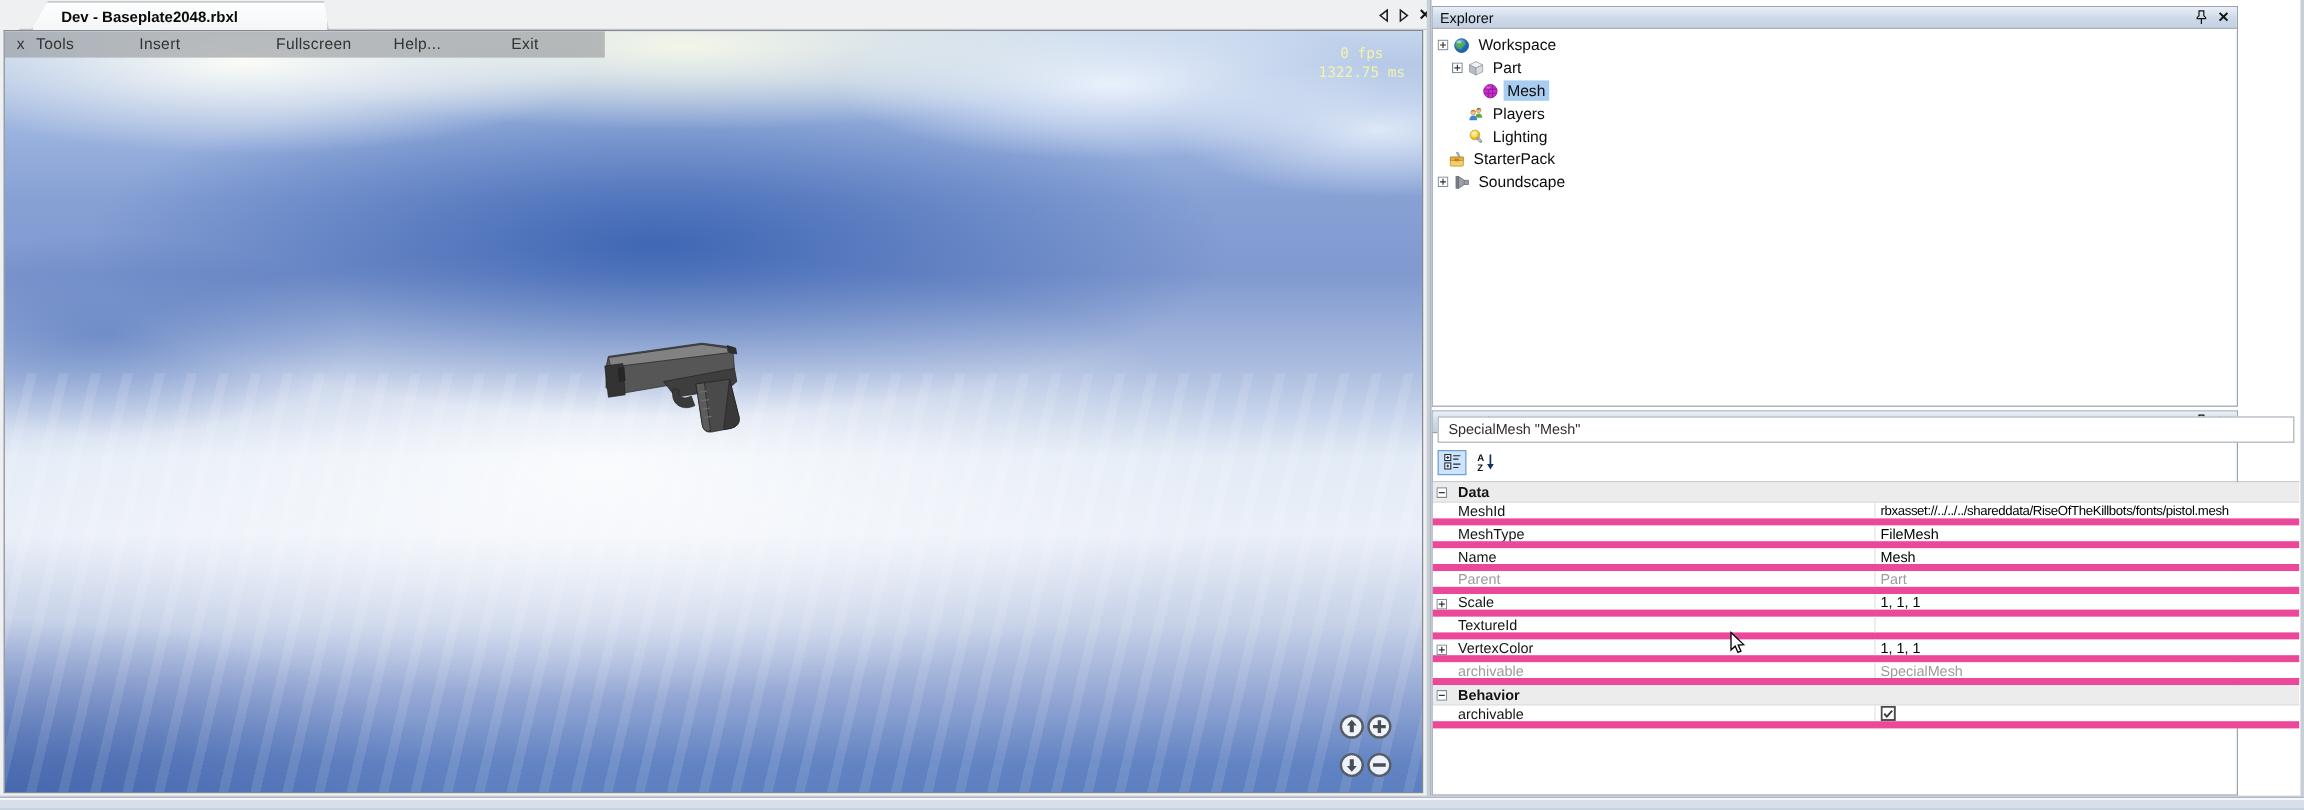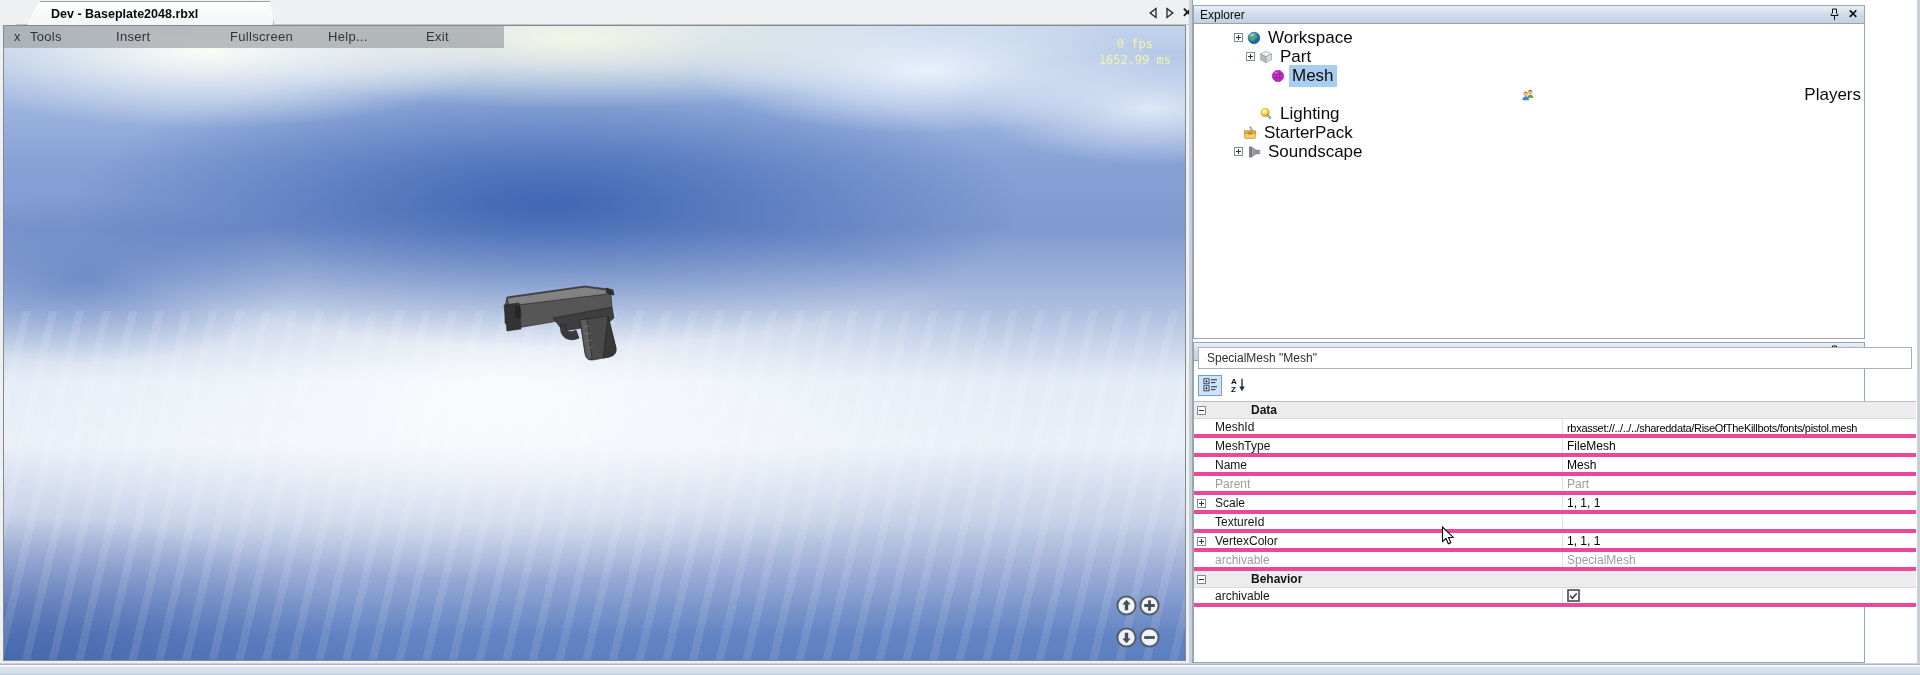--- a/index.html
+++ b/index.html
@@ -58,41 +58,41 @@
   .explorer-panel { top:5px; height:334px; }
   .properties-panel { top:342px; height:321px; }
   .panel-titlebar { position:relative; height:18px; background:linear-gradient(180deg,#e9eff7 0%,#cdd9e8 55%,#c3d1e2 100%);
                     border-bottom:1px solid #93a1b2; display:flex; align-items:center; padding:0 6px;
                     font-size:12px; color:#0d0d0d; }
   .titlebar-icons { position:absolute; right:6px; top:2px; display:flex; gap:9px; align-items:center; }
   .titlebar-close { font-size:12px; font-weight:bold; color:#111; line-height:13px; }
 
   
   .tree { position:relative; padding-top:4px; }
-  .tree-row { position:relative; height:19px; display:flex; align-items:center; font-size:17px; color:#0c0c0c;margin-left:36px; }
+  .tree-row { position:relative; height:19px; display:flex; align-items:center; font-size:13px; color:#0c0c0c; }
   .twisty { display:inline-flex; width:9px; height:9px; margin-right:4px; flex:none; }
   .twisty.empty { visibility:hidden; }
   .tree-icon { display:inline-flex; width:14px; height:14px; margin-right:4px; flex:none; }
   .tree-label { padding:1px 3px; white-space:nowrap; }
   .tree-label.selected { background:#a9cdf1; }
 
   
   .object-header { position:absolute; left:4px; top:4px; width:714px; height:22px; background:#fff;
                    border:1px solid #a8b2bc; font-size:12px; color:#2e2e2e;
                    display:flex; align-items:center; padding-left:8px; }
   .prop-toolbar { position:absolute; left:4px; top:30px; height:24px; display:flex; gap:4px; align-items:center; }
   .tool-btn { width:24px; height:21px; display:flex; align-items:center; justify-content:center; border:1px solid transparent; }
   .tool-btn.active { background:#cfe4f8; border-color:#6d9fd4; }
   .prop-grid { position:absolute; left:0; top:58px; width:722px; border-top:1px solid #b8bec6; }
-  .grid-row { position:relative; height:19px; border-bottom:4px solid #ec4899; display:flex; font-size:12px; background:#fff; }
+  .grid-row { position:relative; height:19px; border-bottom:6px solid #ec4899; display:flex; font-size:12px; background:#fff; }
   .grid-row.section { height:17px; background:#ececec; border-bottom:1px solid #d9d9d9; font-weight:bold; color:#1c1c1c; }
   .grid-row .twisty { position:absolute; left:3px; top:4px; }
   .cell-name { width:369px; padding-left:21px; display:flex; align-items:center; color:#141414;
                border-right:1px solid #e2e2e2; overflow:hidden; white-space:nowrap; }
-  .section .cell-name { border-right:none;margin-left:36px; }
+  .section .cell-name { border-right:none; }
   .cell-value { flex:1; padding-left:4px; display:flex; align-items:center; color:#000;
                 overflow:hidden; white-space:nowrap; }
   .grid-row.readonly .cell-name, .grid-row.readonly .cell-value { color:#9c9c9c; }
   .cell-value.long { font-size:11px; letter-spacing:-0.3px;align-items:flex-end; }
 
   
   .dock-strip { position:absolute; left:0; top:664px; width:1920px; height:11px;
                 background:linear-gradient(180deg,#f4f6f9 0 2px,#d6dfea 2px 8px,#c6d2e0 8px 11px);
                 border-top:1px solid #aeb8c6; }
 
@@ -148,21 +148,21 @@
         <span class="menu-x">x</span>
         <span class="menu-i0">Tools</span>
         <span class="menu-i1">Insert</span>
         <span class="menu-i2">Fullscreen</span>
         <span class="menu-i3">Help...</span>
         <span class="menu-i4">Exit</span>
       </div>
 
       <div class="fps-overlay">
         <div>0 fps</div>
-        <div>1652.99 ms</div>
+        <div>1322.75 ms</div>
       </div>
 
       <div class="nav-buttons">
         <svg class="nav-btn nav-up" viewBox="0 0 21 21">
             <circle cx="10.5" cy="10.5" r="9.1" fill="rgba(252,253,255,.9)" stroke="#565d64" stroke-width="2"></circle>
             <path d="M10.5 4.8l4.2 4.8h-2.5v5.6h-3.4V9.6H6.3z" fill="#484e56"></path>
           </svg>
         <svg class="nav-btn nav-plus" viewBox="0 0 21 21">
             <circle cx="10.5" cy="10.5" r="9.1" fill="rgba(252,253,255,.9)" stroke="#565d64" stroke-width="2"></circle>
             <path d="M10.5 5.2v10.6M5.2 10.5h10.6" stroke="#484e56" stroke-width="2.8"></path>
@@ -246,21 +246,21 @@
             </span>
             <span class="tree-icon">
               <svg viewBox="0 0 16 16" width="14" height="14">
                 <circle cx="8" cy="8" r="6.4" fill="#cb2ecb" stroke="#8c1b9e" stroke-width=".8"></circle>
                 <path d="M2.2 6h11.6M2.2 10h11.6M6 1.9v12.2M10 1.9v12.2" stroke="#871694" stroke-width="1" opacity=".75"></path>
                 <ellipse cx="5.8" cy="4.6" rx="2" ry="1.1" fill="#ff8cf0" opacity=".55"></ellipse>
               </svg>
             </span>
             <span class="tree-label selected">Mesh</span>
           </div>
-          <div class="tree-row" style="padding-left: 16px; justify-content: space-between;">
+          <div class="tree-row" style="padding-left: 16px;">
             <span class="twisty empty">
               <svg width="9" height="9" viewBox="0 0 9 9">
                 <rect x="0.5" y="0.5" width="8" height="8" fill="#fff" stroke="#7f8c9c"></rect>
                 <path d="M2 4.5h5" stroke="#333"></path>
                 <path d="M4.5 2v5" stroke="#333"></path>
               </svg>
             </span>
             <span class="tree-icon">
               <svg viewBox="0 0 16 16" width="14" height="14">
                 <circle cx="10.6" cy="4.6" r="2.1" fill="#f2c38c" stroke="#b07840" stroke-width=".5"></circle>

